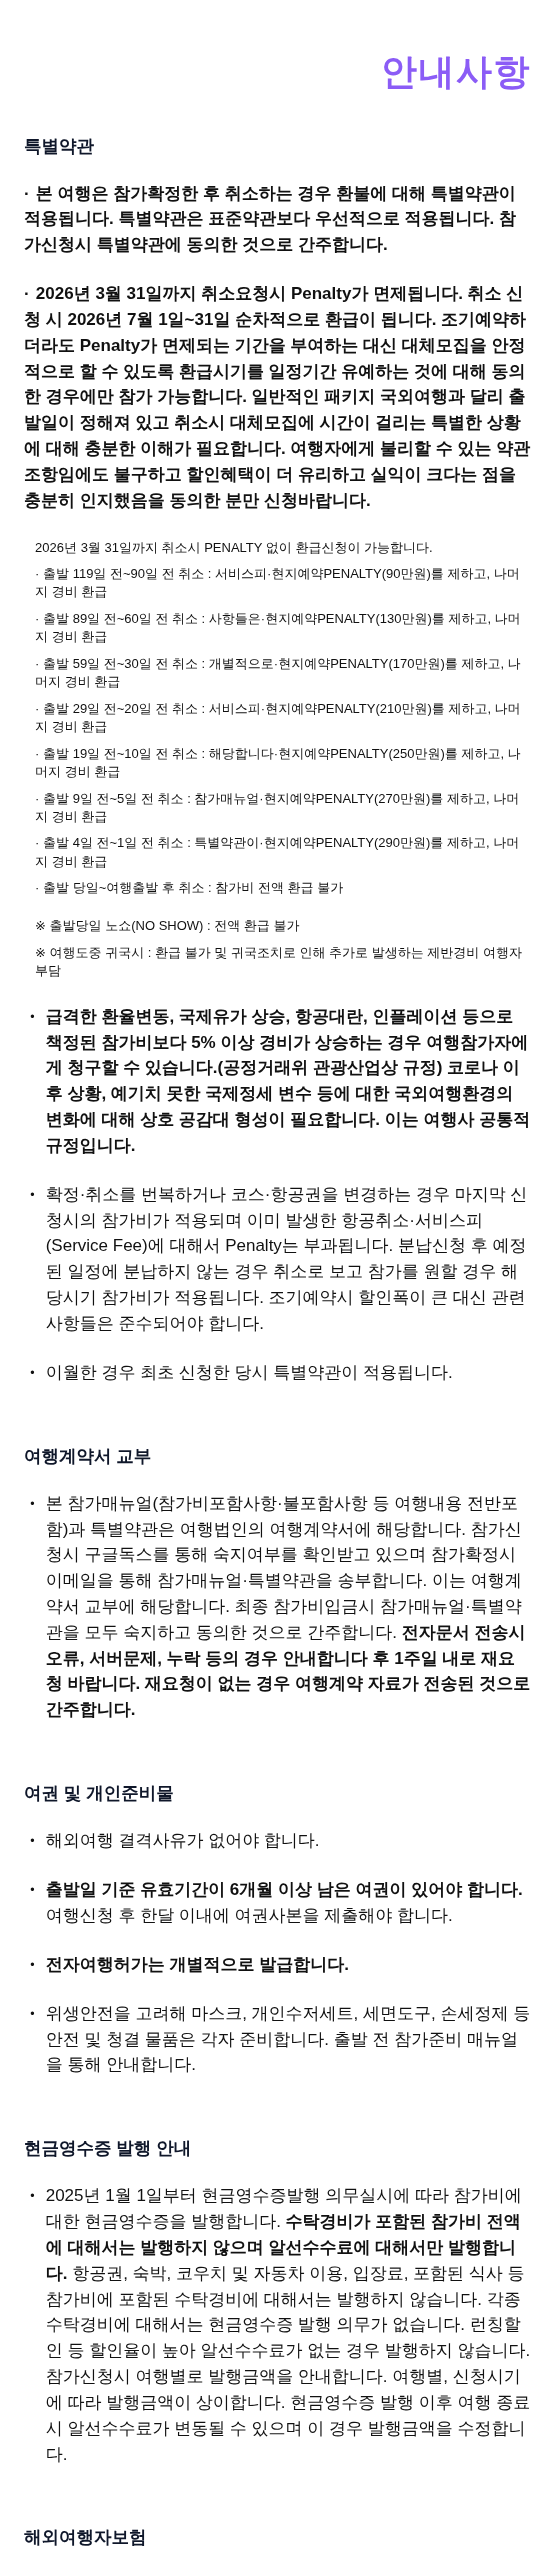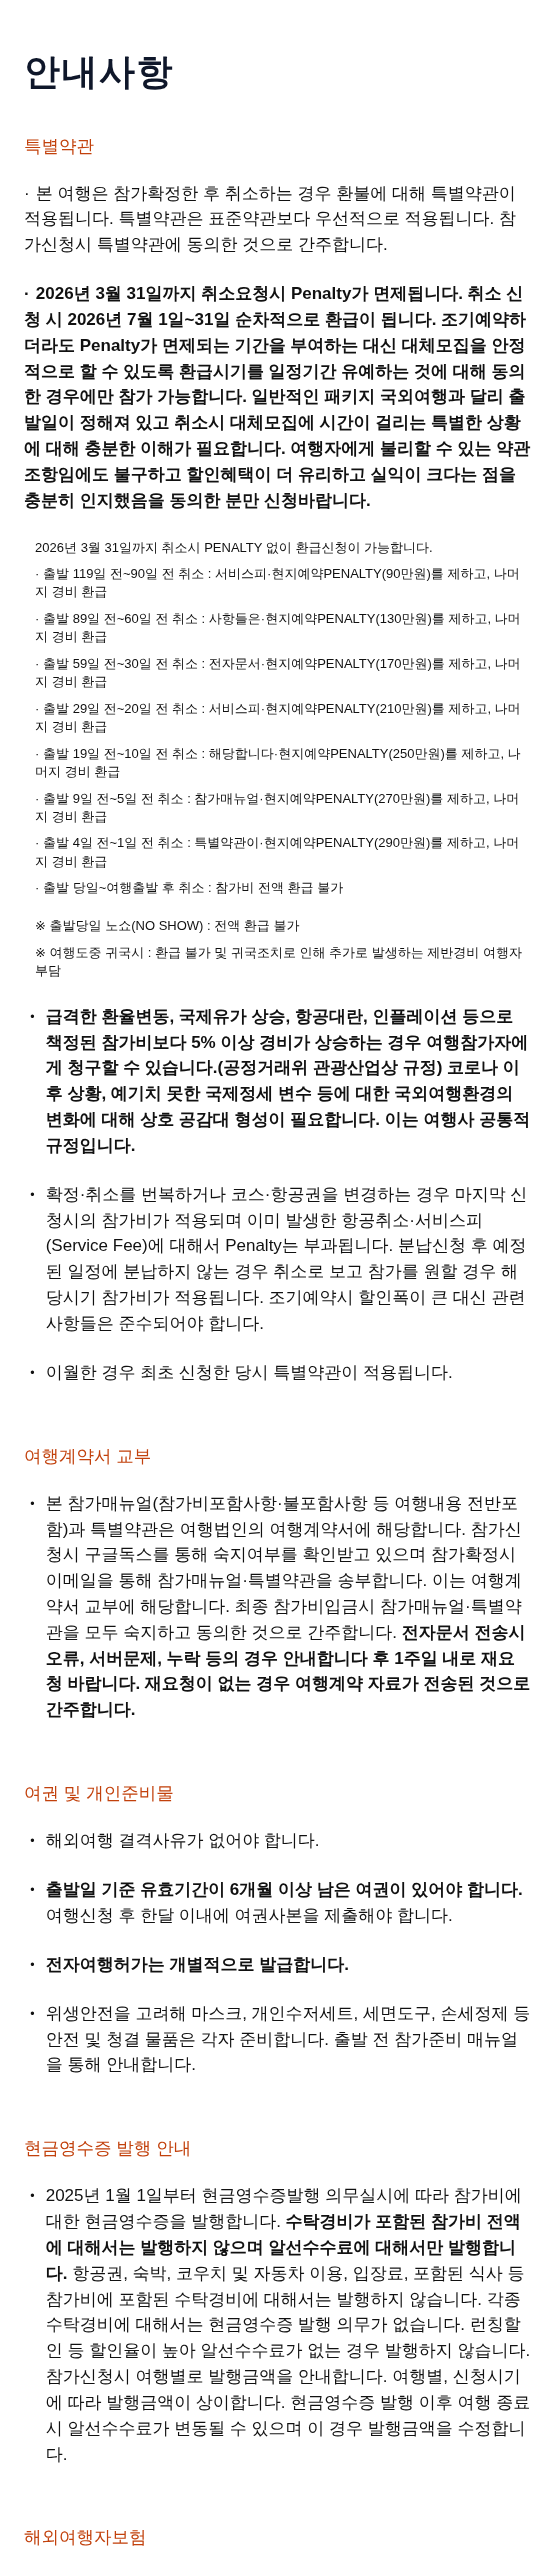--- a/index.html
+++ b/index.html
@@ -11,39 +11,39 @@
   }
   .page {
     box-sizing:border-box;
     width:556px;
     min-height:3463px;
     padding:28px 25px 67px 24px;
     background:#ffffff;
   }
   .main-title {
     margin:19.6px 0 0 0;
-    text-align:left;
+    text-align:right;
     font-size:36px;
     font-weight:800;
     letter-spacing:1.5px;
-    color:#0f172a;
+    color:#8b5cf6;
   }
   h2.sec {
     font-size:17.5px;
-    font-weight:400;
-    color:#c2410c;
+    font-weight:700;
+    color:#0f172a;
     margin:58px 0 0 0;
   }
   h2.sec.first { margin-top:37px; }
   
   .para {
     font-size:17px;
     line-height:1.52;
     margin:23px 0 0 0;
-    font-weight:400;
+    font-weight:700;
   }
   .para .mk-inline { margin-right:6.2px; }
   
   .bullet {
     display:flex;
     align-items:flex-start;
     font-size:17px;
     line-height:1.52;
     margin:23px 0 0 0;
     padding-left:6.2px;
@@ -75,21 +75,21 @@
   <h2 class="sec first">특별약관</h2>
 
   <p class="para"><span class="mk-inline">·</span><span>본 여행은 참가확정한 후 취소하는 경우 환불에 대해 특별약관이 적용됩니다. 특별약관은 표준약관보다 우선적으로 적용됩니다. 참가신청시 특별약관에 동의한 것으로 간주합니다.</span></p>
 
   <p class="para b"><span class="mk-inline">·</span><span>2026년 3월 31일까지 취소요청시 Penalty가 면제됩니다. 취소 신청 시 2026년 7월 1일~31일 순차적으로 환급이 됩니다. 조기예약하더라도 Penalty가 면제되는 기간을 부여하는 대신 대체모집을 안정적으로 할 수 있도록 환급시기를 일정기간 유예하는 것에 대해 동의한 경우에만 참가 가능합니다. 일반적인 패키지 국외여행과 달리 출발일이 정해져 있고 취소시 대체모집에 시간이 걸리는 특별한 상황에 대해 충분한 이해가 필요합니다. 여행자에게 불리할 수 있는 약관 조항임에도 불구하고 할인혜택이 더 유리하고 실익이 크다는 점을 충분히 인지했음을 동의한 분만 신청바랍니다.</span></p>
 
   <div class="refund">
     <p>2026년 3월 31일까지 취소시 PENALTY 없이 환급신청이 가능합니다.</p>
     <p>· 출발 119일 전~90일 전 취소 : 서비스피·현지예약PENALTY(90만원)를 제하고, 나머지 경비 환급</p>
     <p>· 출발 89일 전~60일 전 취소 : 사항들은·현지예약PENALTY(130만원)를 제하고, 나머지 경비 환급</p>
-    <p>· 출발 59일 전~30일 전 취소 : 전자문서·현지예약PENALTY(170만원)를 제하고, 나머지 경비 환급</p>
+    <p>· 출발 59일 전~30일 전 취소 : 개별적으로·현지예약PENALTY(170만원)를 제하고, 나머지 경비 환급</p>
     <p>· 출발 29일 전~20일 전 취소 : 서비스피·현지예약PENALTY(210만원)를 제하고, 나머지 경비 환급</p>
     <p>· 출발 19일 전~10일 전 취소 : 해당합니다·현지예약PENALTY(250만원)를 제하고, 나머지 경비 환급</p>
     <p>· 출발 9일 전~5일 전 취소 : 참가매뉴얼·현지예약PENALTY(270만원)를 제하고, 나머지 경비 환급</p>
     <p>· 출발 4일 전~1일 전 취소 : 특별약관이·현지예약PENALTY(290만원)를 제하고, 나머지 경비 환급</p>
     <p>· 출발 당일~여행출발 후 취소 : 참가비 전액 환급 불가</p>
     <div class="notes">
       <p>※ 출발당일 노쇼(NO SHOW) : 전액 환급 불가</p>
       <p>※ 여행도중 귀국시 : 환급 불가 및 귀국조치로 인해 추가로 발생하는 제반경비 여행자 부담</p>
     </div>
   </div>

